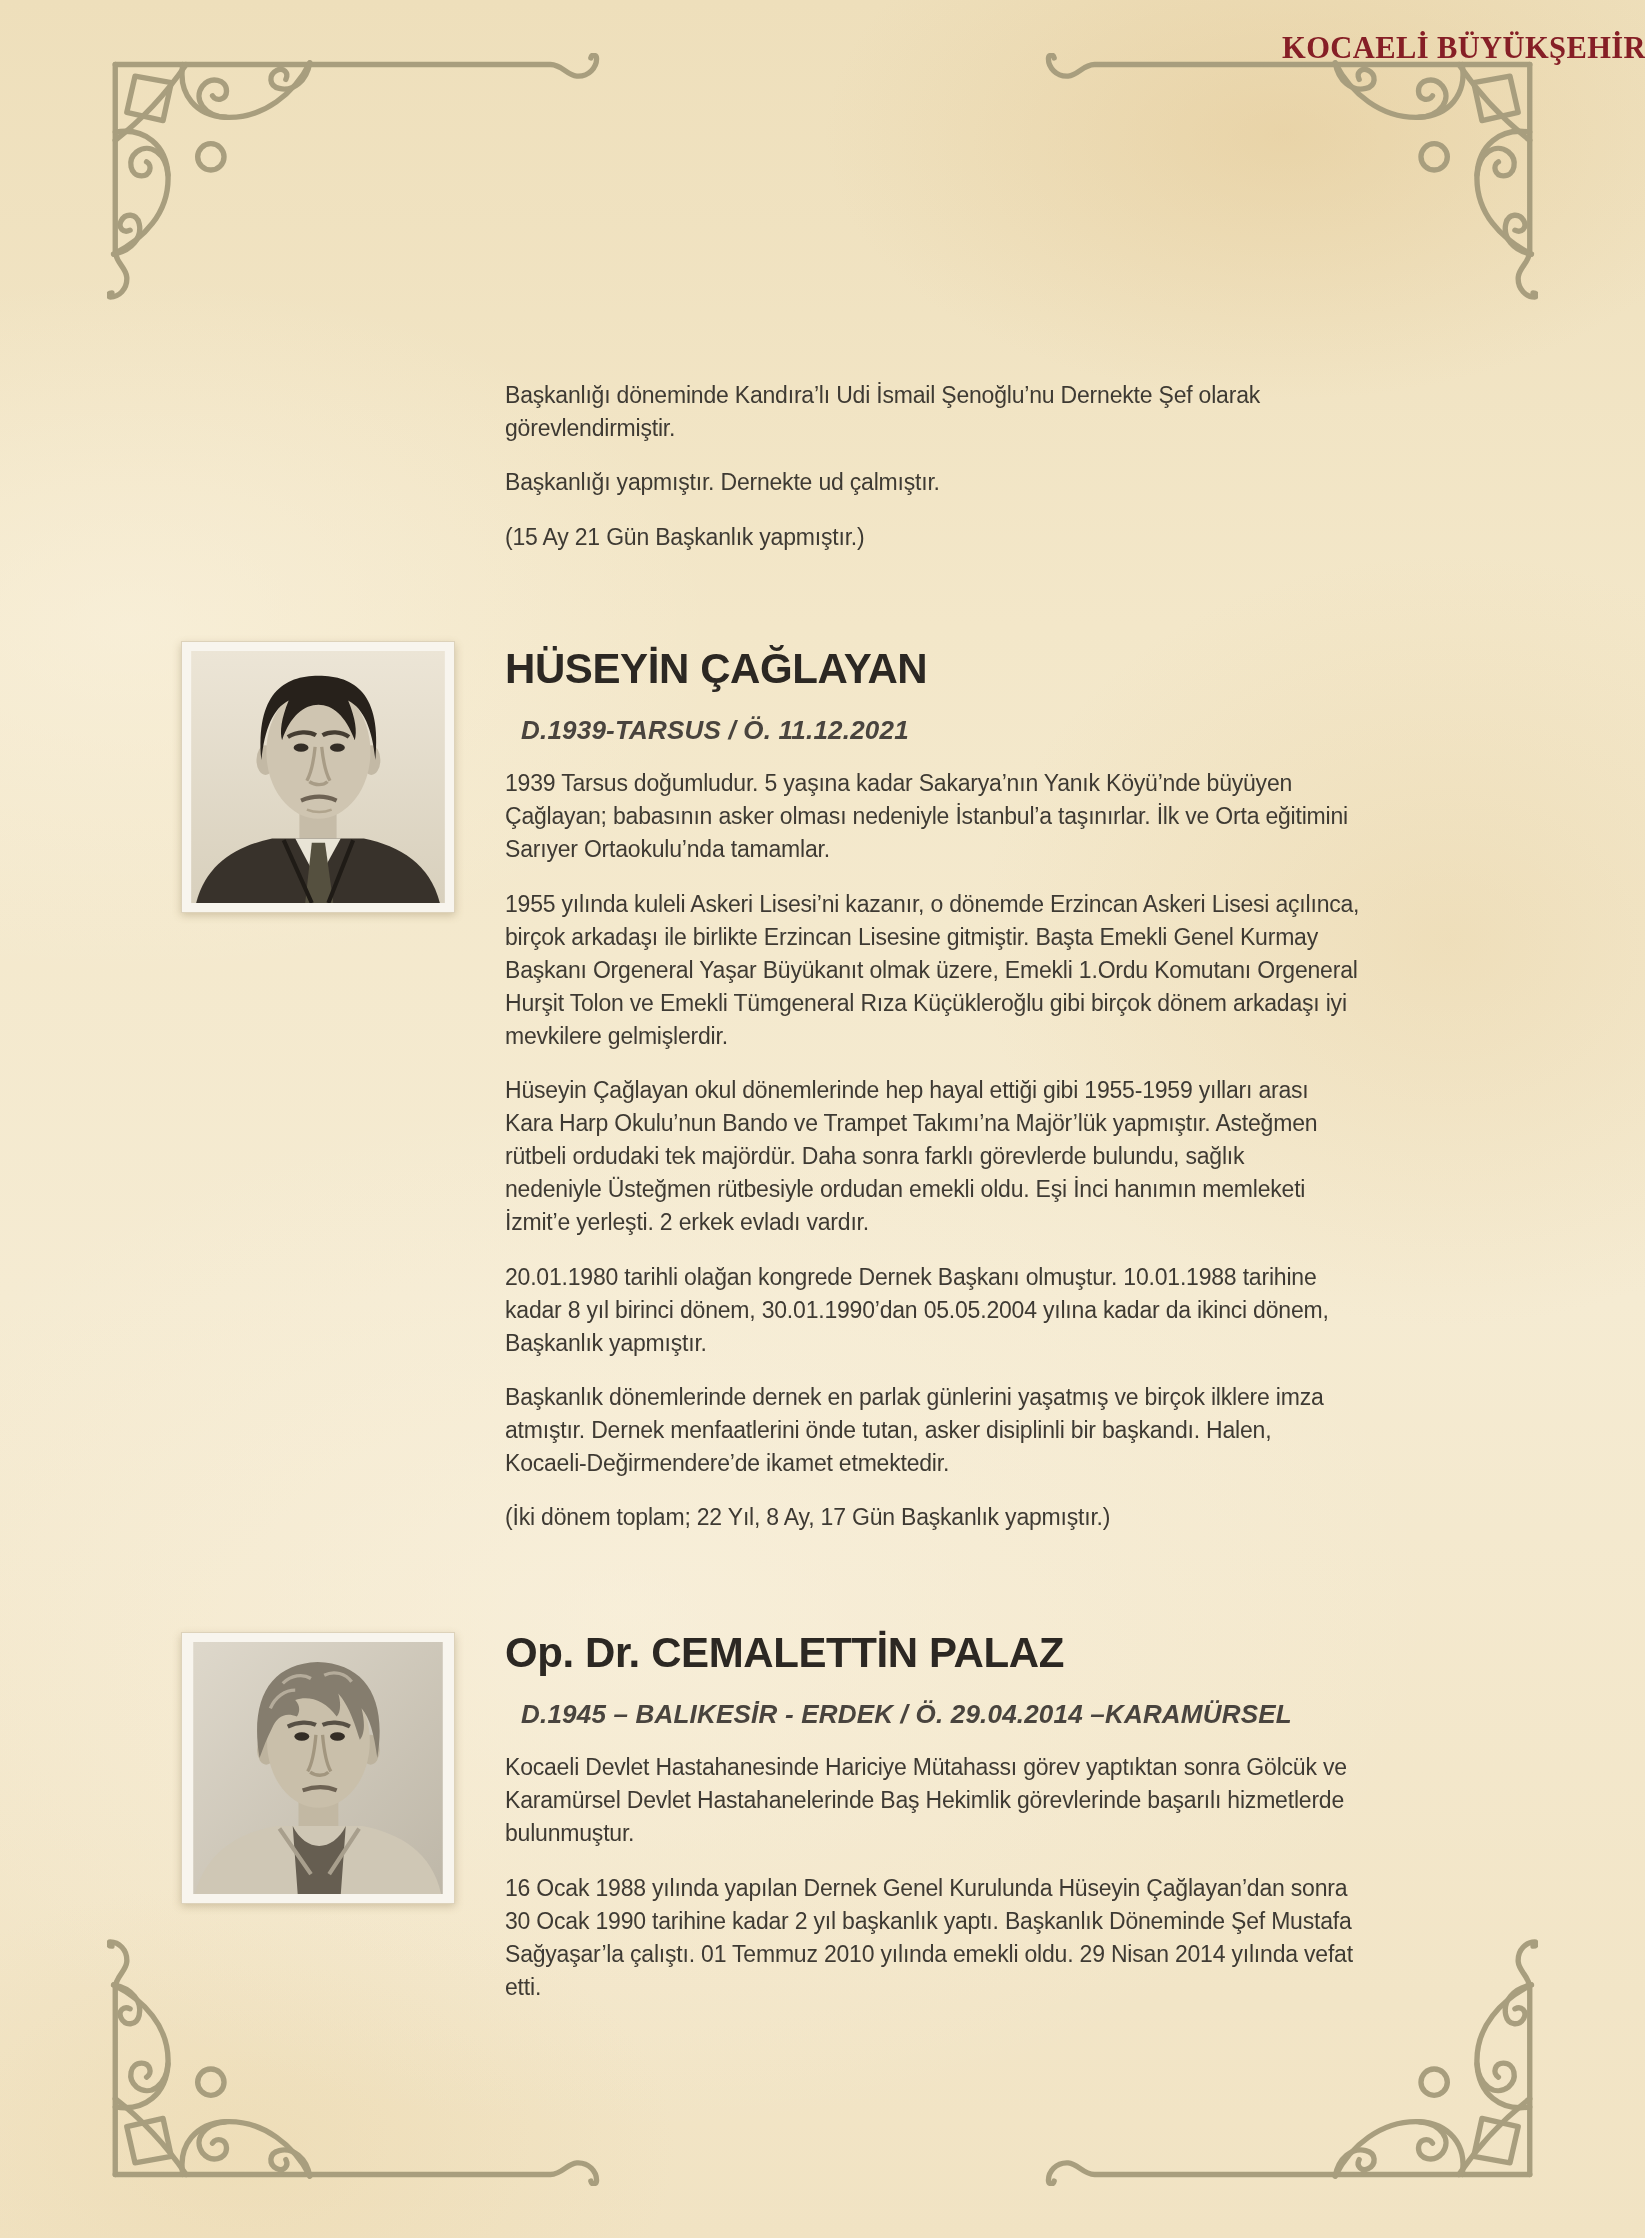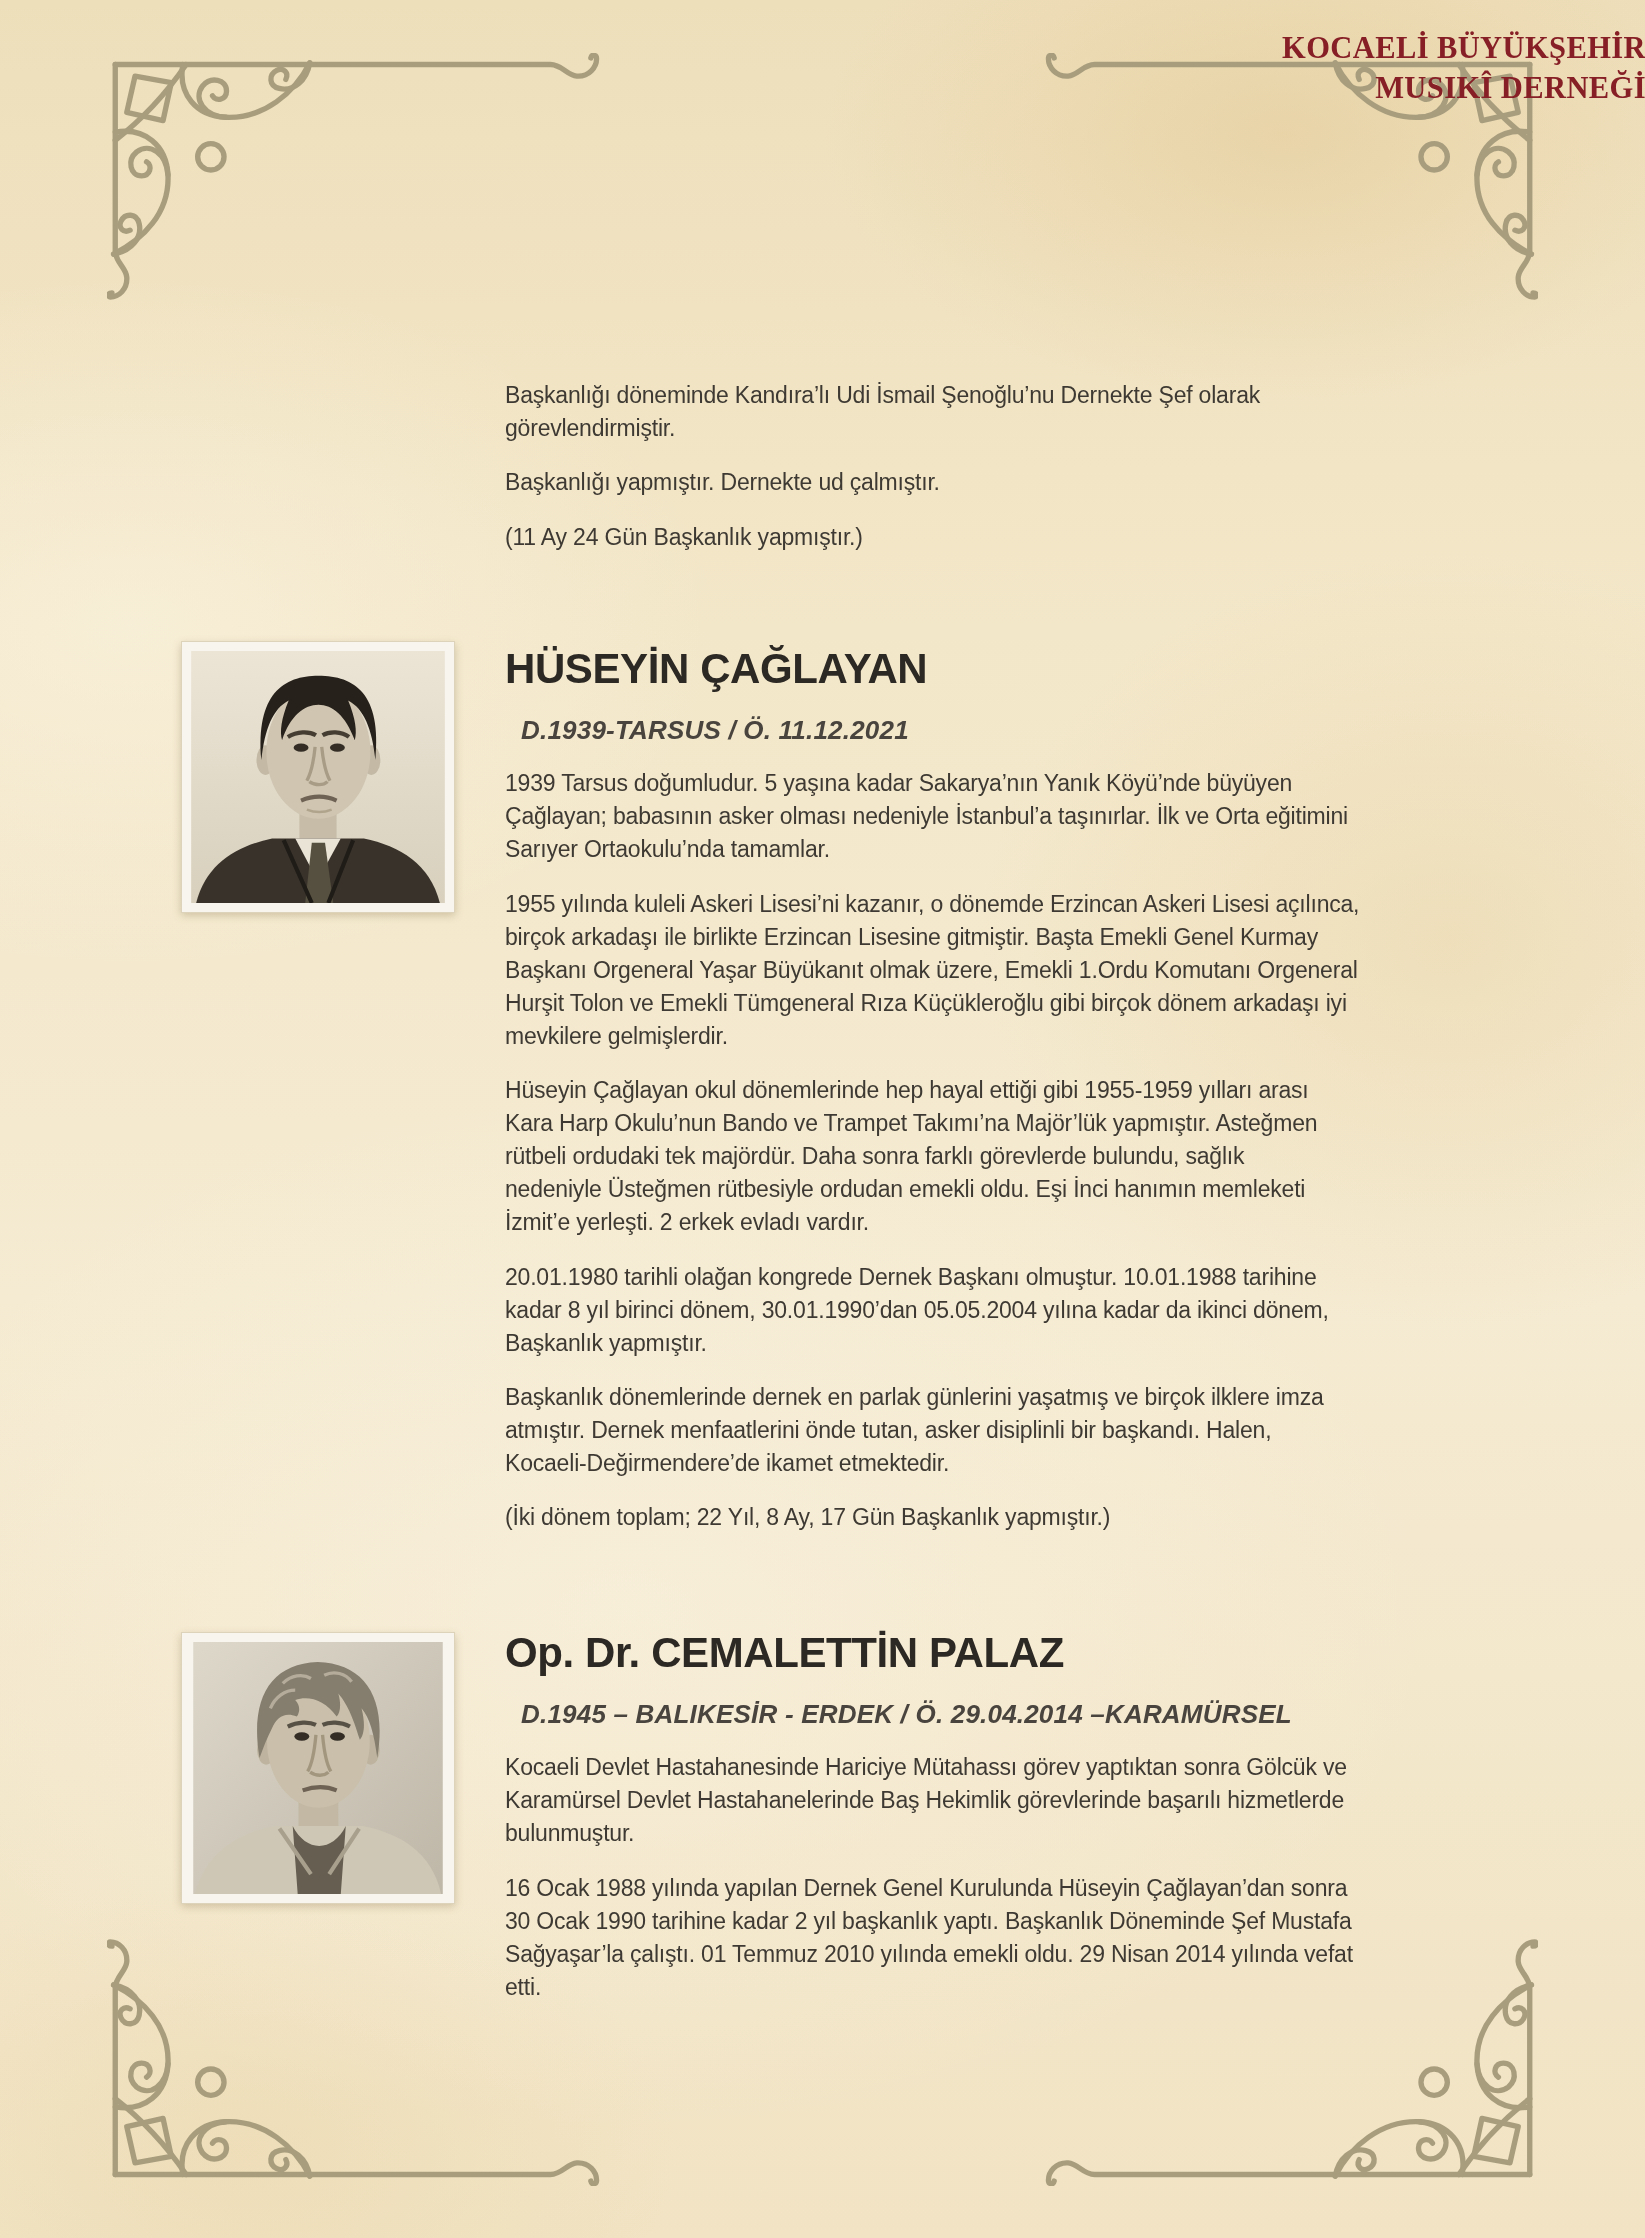--- a/index.html
+++ b/index.html
@@ -86,27 +86,26 @@
     </svg>
   <svg class="orn bl" viewBox="0 0 620 330">
       <use href="#corner"></use>
     </svg>
   <svg class="orn br" viewBox="0 0 620 330">
       <use href="#corner"></use>
     </svg>
 
   <header class="masthead">
     <div>KOCAELİ BÜYÜKŞEHİR</div>
-    <div>MUSIKÎ DERNEĞİ</div>
   </header>
 
   <div class="textcol intro">
     <p>Başkanlığı döneminde Kandıra’lı Udi İsmail Şenoğlu’nu Dernekte Şef olarak<br>görevlendirmiştir.</p>
     <p>Başkanlığı yapmıştır. Dernekte ud çalmıştır.</p>
-    <p>(11 Ay 24 Gün Başkanlık yapmıştır.)</p>
+    <p>(15 Ay 21 Gün Başkanlık yapmıştır.)</p>
   </div>
 
   <figure class="photo p1" aria-label="Hüseyin Çağlayan siyah-beyaz portre fotoğrafı">
     <svg viewBox="0 0 307 305">
       <defs>
         <linearGradient id="pbg1" x1="0" y1="0" x2="0" y2="1">
           <stop offset="0" stop-color="#ece5d6"></stop>
             <stop offset="1" stop-color="#d8d0bd"></stop>
         </linearGradient>
       </defs>

